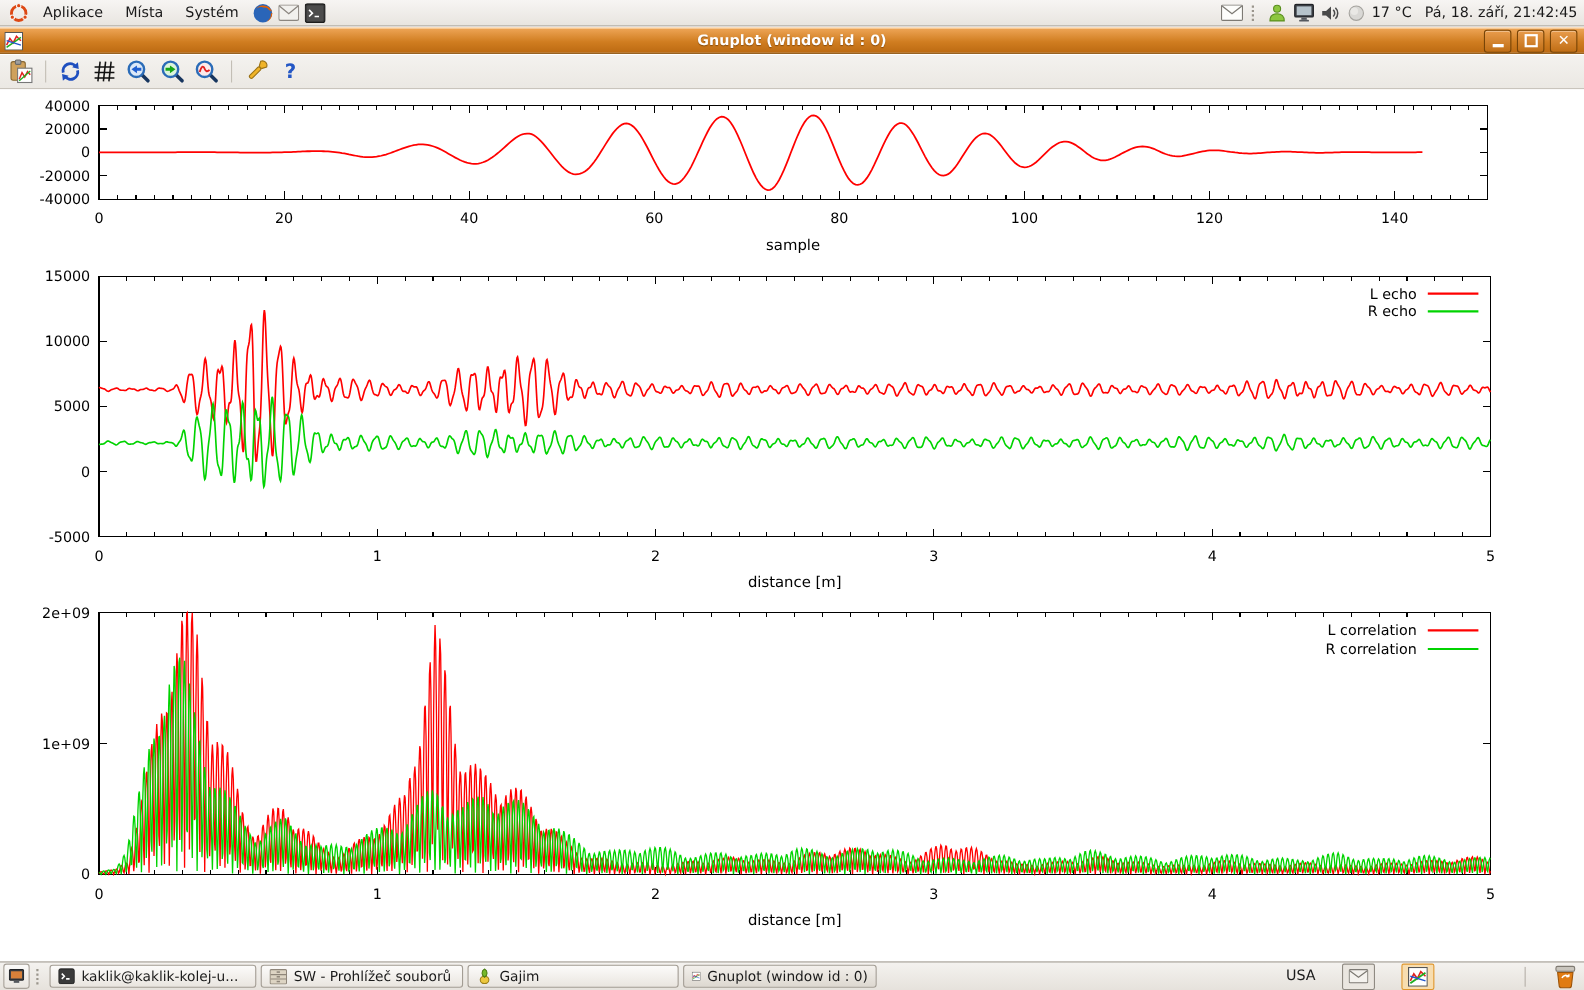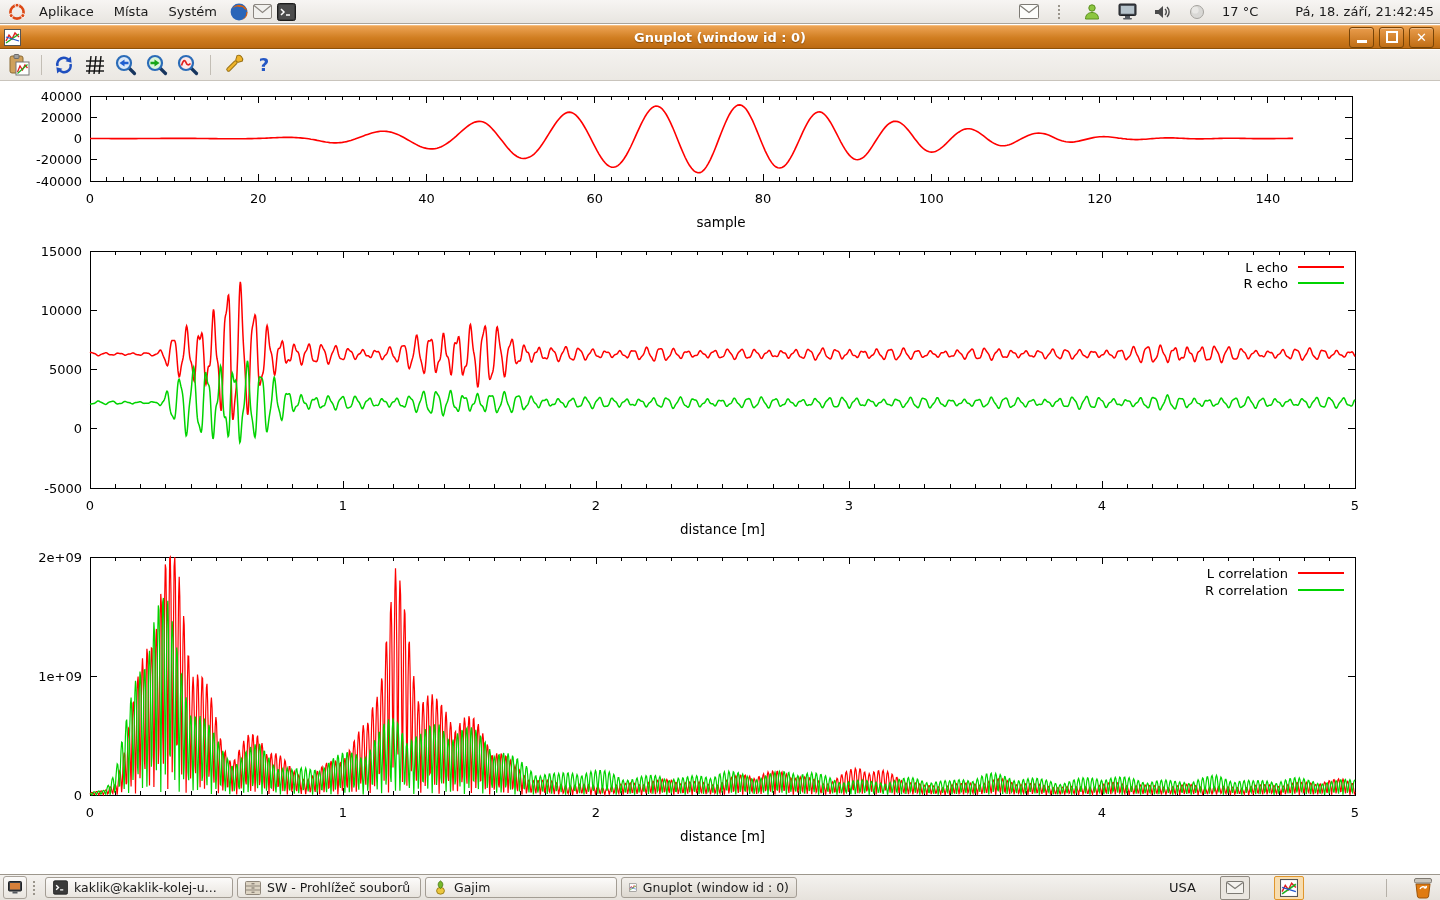--- a/index.html
+++ b/index.html
@@ -5,21 +5,21 @@
   html,body{margin:0;padding:0;}
   .screen{position:relative;width:1440px;height:900px;background:#fff;overflow:hidden;
           font-family:"DejaVu Sans","Liberation Sans",sans-serif;font-size:13px;color:#1a1a1a;}
   
   .top-panel{position:absolute;top:0;left:0;right:0;height:24px;
     background:linear-gradient(#f7f5f3,#e8e5e0);border-bottom:1px solid #aaa49b;
     display:flex;align-items:center;padding:0 6px;box-sizing:border-box;}
   .panel-left{display:flex;align-items:center;gap:2px;}
   .menu-item{padding:2px 9px;cursor:default;}
   .launcher{width:22px;height:22px;display:flex;align-items:center;justify-content:center;}
-  .panel-right{margin-left:auto;display:flex;align-items:center;gap:17px;}
+  .panel-right{margin-left:auto;display:flex;align-items:center;gap:6px;}
   .handle-dots{width:4px;height:14px;border-left:2px dotted #9a958c;margin:0 2px;}
   .panel-text{white-space:nowrap;}
   
   .titlebar{position:absolute;top:25px;left:0;right:0;height:24px;
     background:linear-gradient(#eda455,#d07d20 55%,#bc6a12);
     border-top:1px solid #f6bd7d;border-bottom:1px solid #8d5109;
     display:flex;align-items:center;padding:0 4px;box-sizing:border-box;}
   .titlebar .win-title{position:absolute;left:0;right:0;text-align:center;
     color:#fff;font-weight:bold;text-shadow:0 1px 1px rgba(90,45,0,.6);}
   .win-buttons{margin-left:auto;display:flex;gap:5px;z-index:2;padding-right:2px;}
@@ -121,21 +121,21 @@
           <path d="M13 3 A7 7 0 0 1 13 13" fill="none" stroke="#4a4a4a" stroke-width="1.4"></path>
         </svg>
       </span>
       <span>
         <svg width="16" height="16" viewBox="0 0 16 16">
           <circle cx="8" cy="8" r="6.5" fill="#d9d8d5" stroke="#a5a39e"></circle>
           <circle cx="6.2" cy="6.2" r="3.4" fill="#e9e8e5"></circle>
         </svg>
       </span>
       <span class="panel-text">17 °C</span>
-      <span class="panel-text" style="margin-left:20px;">Pá, 18. září, 21:42:45</span>
+      <span class="panel-text" style="margin-left:6px;">Pá, 18. září, 21:42:45</span>
     </div>
   </div>
 
   <div class="titlebar">
     <span>
       <svg width="17" height="17" viewBox="0 0 17 17">
         <rect x="0.5" y="0.5" width="16" height="16" fill="#fff" stroke="#555"></rect>
         <polyline points="2,12 5,6 8,10 11,4 15,8" fill="none" stroke="#e02020" stroke-width="1.4"></polyline>
         <line x1="2" y1="14" x2="15" y2="5" stroke="#1fae1f" stroke-width="1.4"></line>
         <line x1="2" y1="8" x2="15" y2="12" stroke="#2255cc" stroke-width="1.2"></line>

